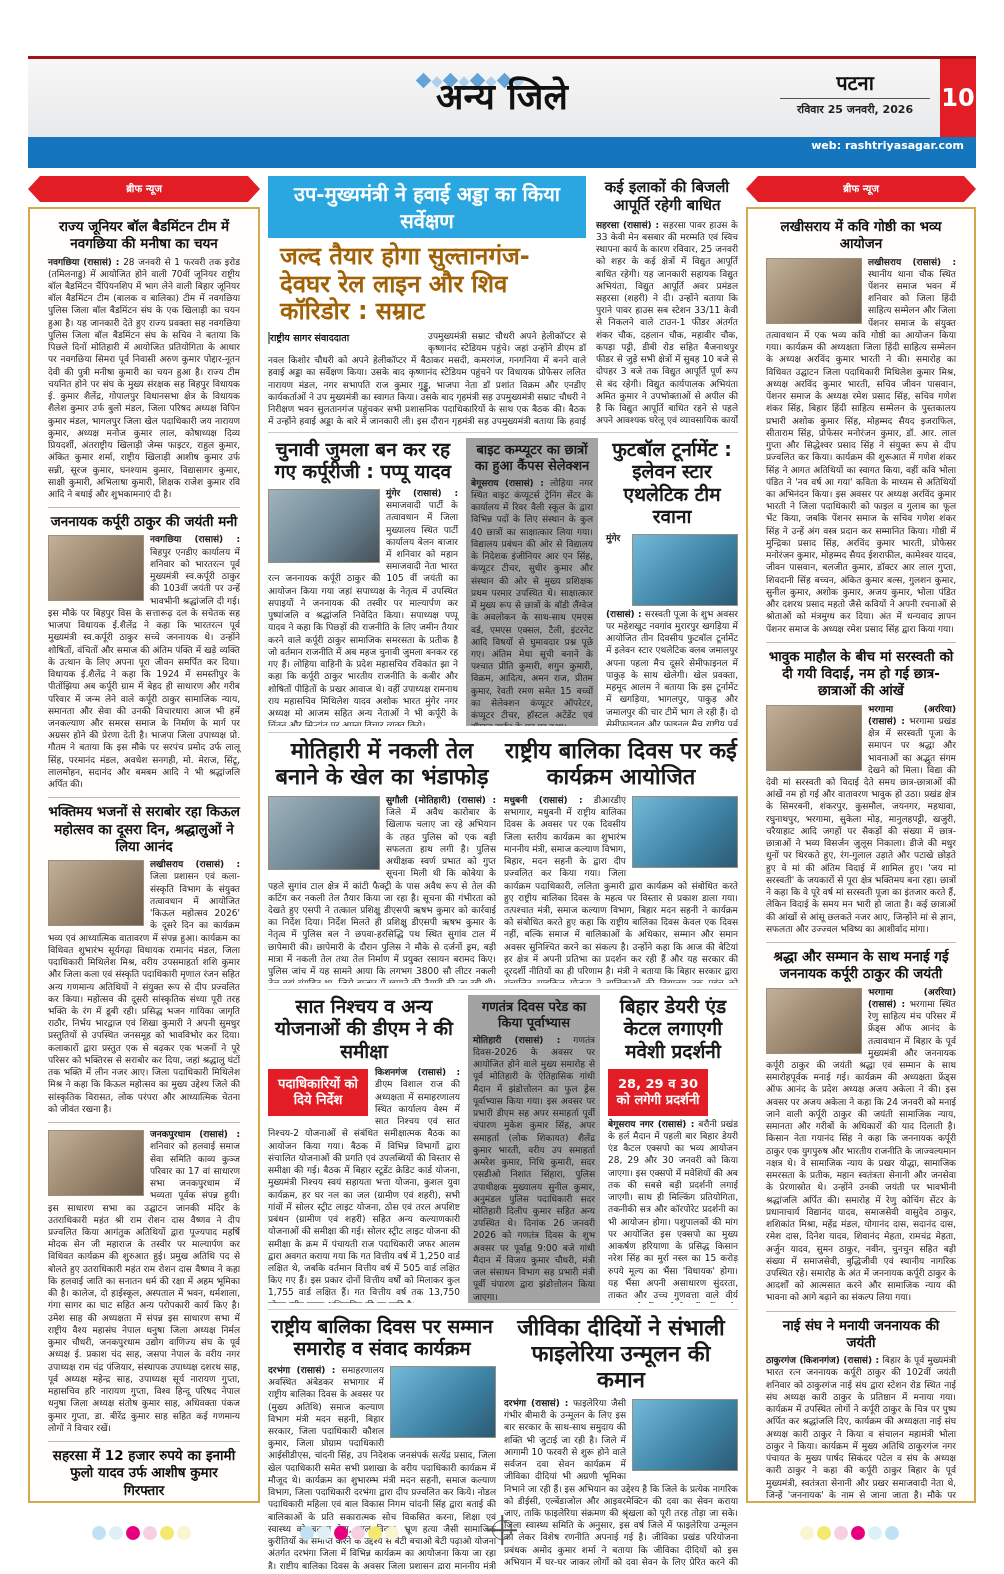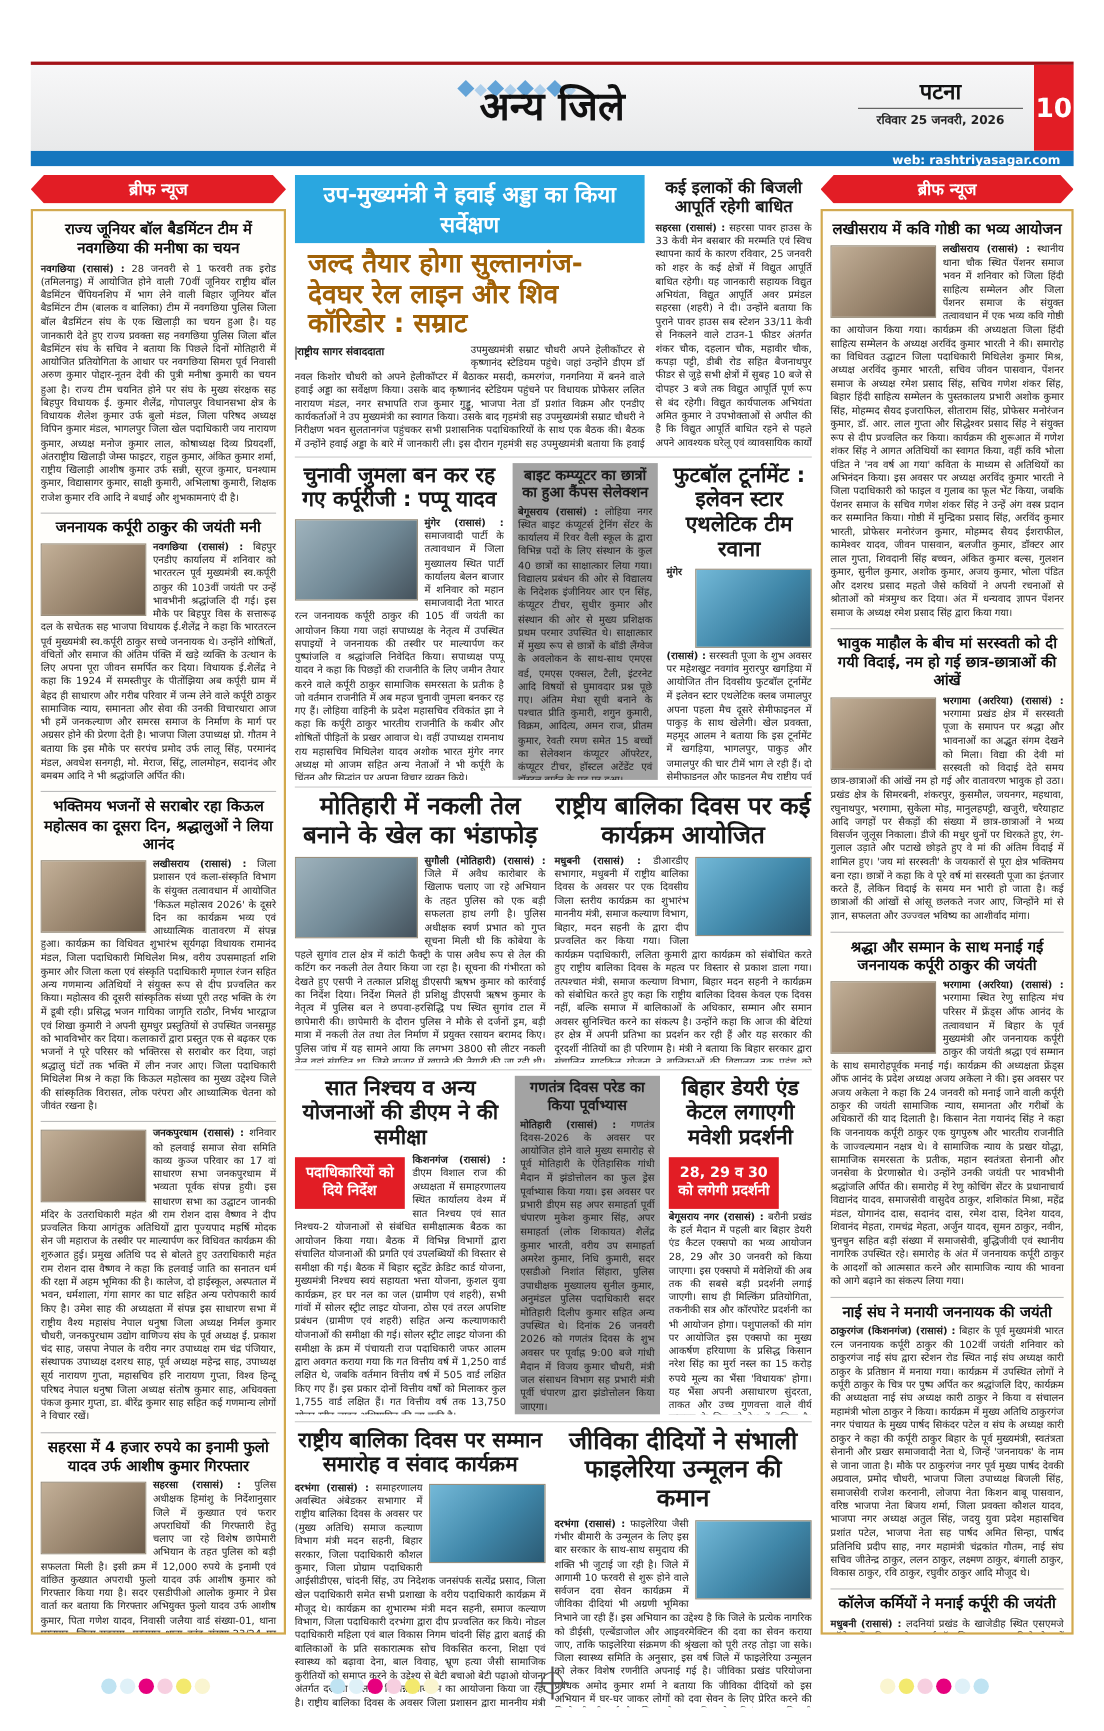--- a/index.html
+++ b/index.html
@@ -16,31 +16,31 @@
   .diamonds i{display:inline-block;width:11px;height:11px;margin:2px;background:#3f8ed0;
               transform:rotate(45deg);opacity:.8;}
   .diamonds i:nth-child(2n){background:#9cc6e8;width:8px;height:8px;}
   .section-title{position:absolute;left:0;right:0;top:12px;text-align:center;
                  font-size:36px;font-weight:bold;color:#111;}
   .mast-right{position:absolute;right:46px;top:10px;width:150px;text-align:center;}
   .edition{font-size:20px;font-weight:bold;color:#111;}
   .mdate{font-size:11px;font-weight:bold;color:#222;border-top:1px solid #555;margin-top:2px;padding-top:2px;}
   .pagenum{position:absolute;right:0;top:0;bottom:0;width:36px;background:#e21d25;color:#fff;
            font-size:24px;font-weight:bold;display:flex;align-items:center;justify-content:center;}
-  .webstrip{height:14px;background:#1576be;color:#fff;font-size:11px;font-weight:bold;
+  .webstrip{height:31px;background:#1576be;color:#fff;font-size:11px;font-weight:bold;
             text-align:right;line-height:18px;padding-right:12px;}
   
   .cols{display:flex;gap:8px;margin-top:8px;}
   .colL{width:232px;flex:none;}
   .colM{flex:1;min-width:0;}
   .colR{width:230px;flex:none;}
-  .ribbon{height:26px;background:#e21d25;color:#fff;font-weight:bold;font-size:15px;
+  .ribbon{height:26px;background:#e21d25;color:#fff;font-weight:bold;font-size:10px;
           text-align:center;line-height:26px;
           clip-path:polygon(0 50%,12px 0,calc(100% - 12px) 0,100% 50%,calc(100% - 12px) 100%,12px 100%);}
-  .bbox{border:2px solid #d2a94e;margin-top:5px;padding:5px 7px;height:1282px;overflow:hidden;background:#fffefb;}
+  .bbox{border:2px solid #d2a94e;margin-top:5px;padding:5px 18px;height:1282px;overflow:hidden;background:#fffefb;}
   .b-head{font-size:13.5px;font-weight:bold;text-align:center;margin:4px 0 3px;line-height:1.28;color:#101010;}
   .b-body{font-size:9px;line-height:1.36;text-align:justify;margin:0 0 7px;}
   .dl{font-weight:bold;}
   .ph{float:left;width:94px;height:64px;margin:2px 6px 2px 0;border:1px solid #9a8f7d;
       background:linear-gradient(135deg,#c3b098 0%,#97836c 55%,#6e5e4c 100%);}
   .sep{border-top:1px solid #bbb;margin:3px 0 5px;}
   
   .kicker{background:#2aa7e0;color:#fff;font-size:20px;font-weight:bold;text-align:center;padding:4px 0;}
   .mainrow{display:flex;gap:10px;height:250px;overflow:hidden;}
   .mainstory{width:318px;flex:none;}
@@ -123,21 +123,21 @@
           <article>
             <h3 class="b-head">भक्तिमय भजनों से सराबोर रहा किऊल महोत्सव का दूसरा दिन, श्रद्धालुओं ने लिया आनंद</h3>
             <p class="b-body"><span class="ph"></span><strong class="dl">लखीसराय (रासासं) :</strong> <span>जिला प्रशासन एवं कला-संस्कृति विभाग के संयुक्त तत्वावधान में आयोजित 'किऊल महोत्सव 2026' के दूसरे दिन का कार्यक्रम भव्य एवं आध्यात्मिक वातावरण में संपन्न हुआ। कार्यक्रम का विधिवत शुभारंभ सूर्यगढ़ा विधायक रामानंद मंडल, जिला पदाधिकारी मिथिलेश मिश्र, वरीय उपसमाहर्ता शशि कुमार और जिला कला एवं संस्कृति पदाधिकारी मृणाल रंजन सहित अन्य गणमान्य अतिथियों ने संयुक्त रूप से दीप प्रज्वलित कर किया। महोत्सव की दूसरी सांस्कृतिक संध्या पूरी तरह भक्ति के रंग में डूबी रही। प्रसिद्ध भजन गायिका जागृति राठौर, निर्भय भारद्वाज एवं शिखा कुमारी ने अपनी सुमधुर प्रस्तुतियों से उपस्थित जनसमूह को भावविभोर कर दिया। कलाकारों द्वारा प्रस्तुत एक से बढ़कर एक भजनों ने पूरे परिसर को भक्तिरस से सराबोर कर दिया, जहां श्रद्धालु घंटों तक भक्ति में लीन नजर आए। जिला पदाधिकारी मिथिलेश मिश्र ने कहा कि किऊल महोत्सव का मुख्य उद्देश्य जिले की सांस्कृतिक विरासत, लोक परंपरा और आध्यात्मिक चेतना को जीवंत रखना है।</span></p>
           </article>
           <div class="sep"></div>
           <article>
             <p class="b-body"><span class="ph"></span><strong class="dl">जनकपुरधाम (रासासं) :</strong> <span>शनिवार को हलवाई समाज सेवा समिति काव्य कुञ्ज परिवार का 17 वां साधारण सभा जनकपुरधाम में भव्यता पूर्वक संपन्न हुयी। इस साधारण सभा का उद्घाटन जानकी मंदिर के उतराधिकारी महंत श्री राम रोशन दास वैष्णव ने दीप प्रज्वलित किया आगंतुक अतिथियों द्वारा पूज्यपाद महर्षि मोदक सेन जी महाराज के तस्वीर पर माल्यार्पण कर विधिवत कार्यक्रम की शुरुआत हुई। प्रमुख अतिथि पद से बोलते हुए उतराधिकारी महंत राम रोशन दास वैष्णव ने कहा कि हलवाई जाति का सनातन धर्म की रक्षा में अहम भूमिका की है। कालेज, दो हाईस्कूल, अस्पताल में भवन, धर्मशाला, गंगा सागर का घाट सहित अन्य परोपकारी कार्य किए है। उमेश साह की अध्यक्षता में संपन्न इस साधारण सभा में राष्ट्रीय वैश्य महासंघ नेपाल धनुषा जिला अध्यक्ष निर्मल कुमार चौधरी, जनकपुरधाम उद्योग वाणिज्य संघ के पूर्व अध्यक्ष ई. प्रकाश चंद साह, जसपा नेपाल के वरीय नगर उपाध्यक्ष राम चंद्र पंजियार, संस्थापक उपाध्यक्ष दशरथ साह, पूर्व अध्यक्ष महेन्द्र साह, उपाध्यक्ष सूर्य नारायण गुप्ता, महासचिव हरि नारायण गुप्ता, विश्व हिन्दू परिषद नेपाल धनुषा जिला अध्यक्ष संतोष कुमार साह, अधिवक्ता पंकज कुमार गुप्ता, डा. बीरेंद्र कुमार साह सहित कई गणमान्य लोगों ने विचार रखें।</span></p>
           </article>
           <div class="sep"></div>
           <article>
-            <h3 class="b-head">सहरसा में 4 हजार रुपये का इनामी फुलो यादव उर्फ आशीष कुमार गिरफ्तार</h3>
+            <h3 class="b-head">सहरसा में 12 हजार रुपये का इनामी फुलो यादव उर्फ आशीष कुमार गिरफ्तार</h3>
             <p class="b-body"><span class="ph"></span><strong class="dl">सहरसा (रासासं) :</strong> <span>पुलिस अधीक्षक हिमांशु के निर्देशानुसार जिले में कुख्यात एवं फरार अपराधियों की गिरफ्तारी हेतु चलाए जा रहे विशेष छापेमारी अभियान के तहत पुलिस को बड़ी सफलता मिली है। इसी क्रम में 12,000 रुपये के इनामी एवं वांछित कुख्यात अपराधी फुलो यादव उर्फ आशीष कुमार को गिरफ्तार किया गया है। सदर एसडीपीओ आलोक कुमार ने प्रेस वार्ता कर बताया कि गिरफ्तार अभियुक्त फुलो यादव उर्फ आशीष कुमार, पिता गणेश यादव, निवासी जलैया वार्ड संख्या-01, थाना पस्तपार, जिला-सहरसा, पस्तपार थाना कांड संख्या-23/24 पर भारतीय न्याय संहिता के अंतर्गत नामजद अभियुक्त था। पस्तपार थाना एवं सौरबाजार थाना की संयुक्त पुलिस टीम द्वारा दमगढ़ी क्षेत्र में छापेमारी कर उसे विधिवत गिरफ्तार किया गया। गिरफ्तार अभियुक्त के विरुद्ध पूर्व से सौरबाजार थाना में गंभीर आपराधिक मामले दर्ज हैं। इस कार्रवाई में परि० पुलिस उपाधीक्षक-सह-थानाध्यक्ष खालिद हयात के नेतृत्व में पुलिस टीम शामिल थी।</span></p>
           </article>
 
         </div>
       </aside>
 
       <main class="colM">
 
         <div class="mainrow">
           <section class="mainstory">

